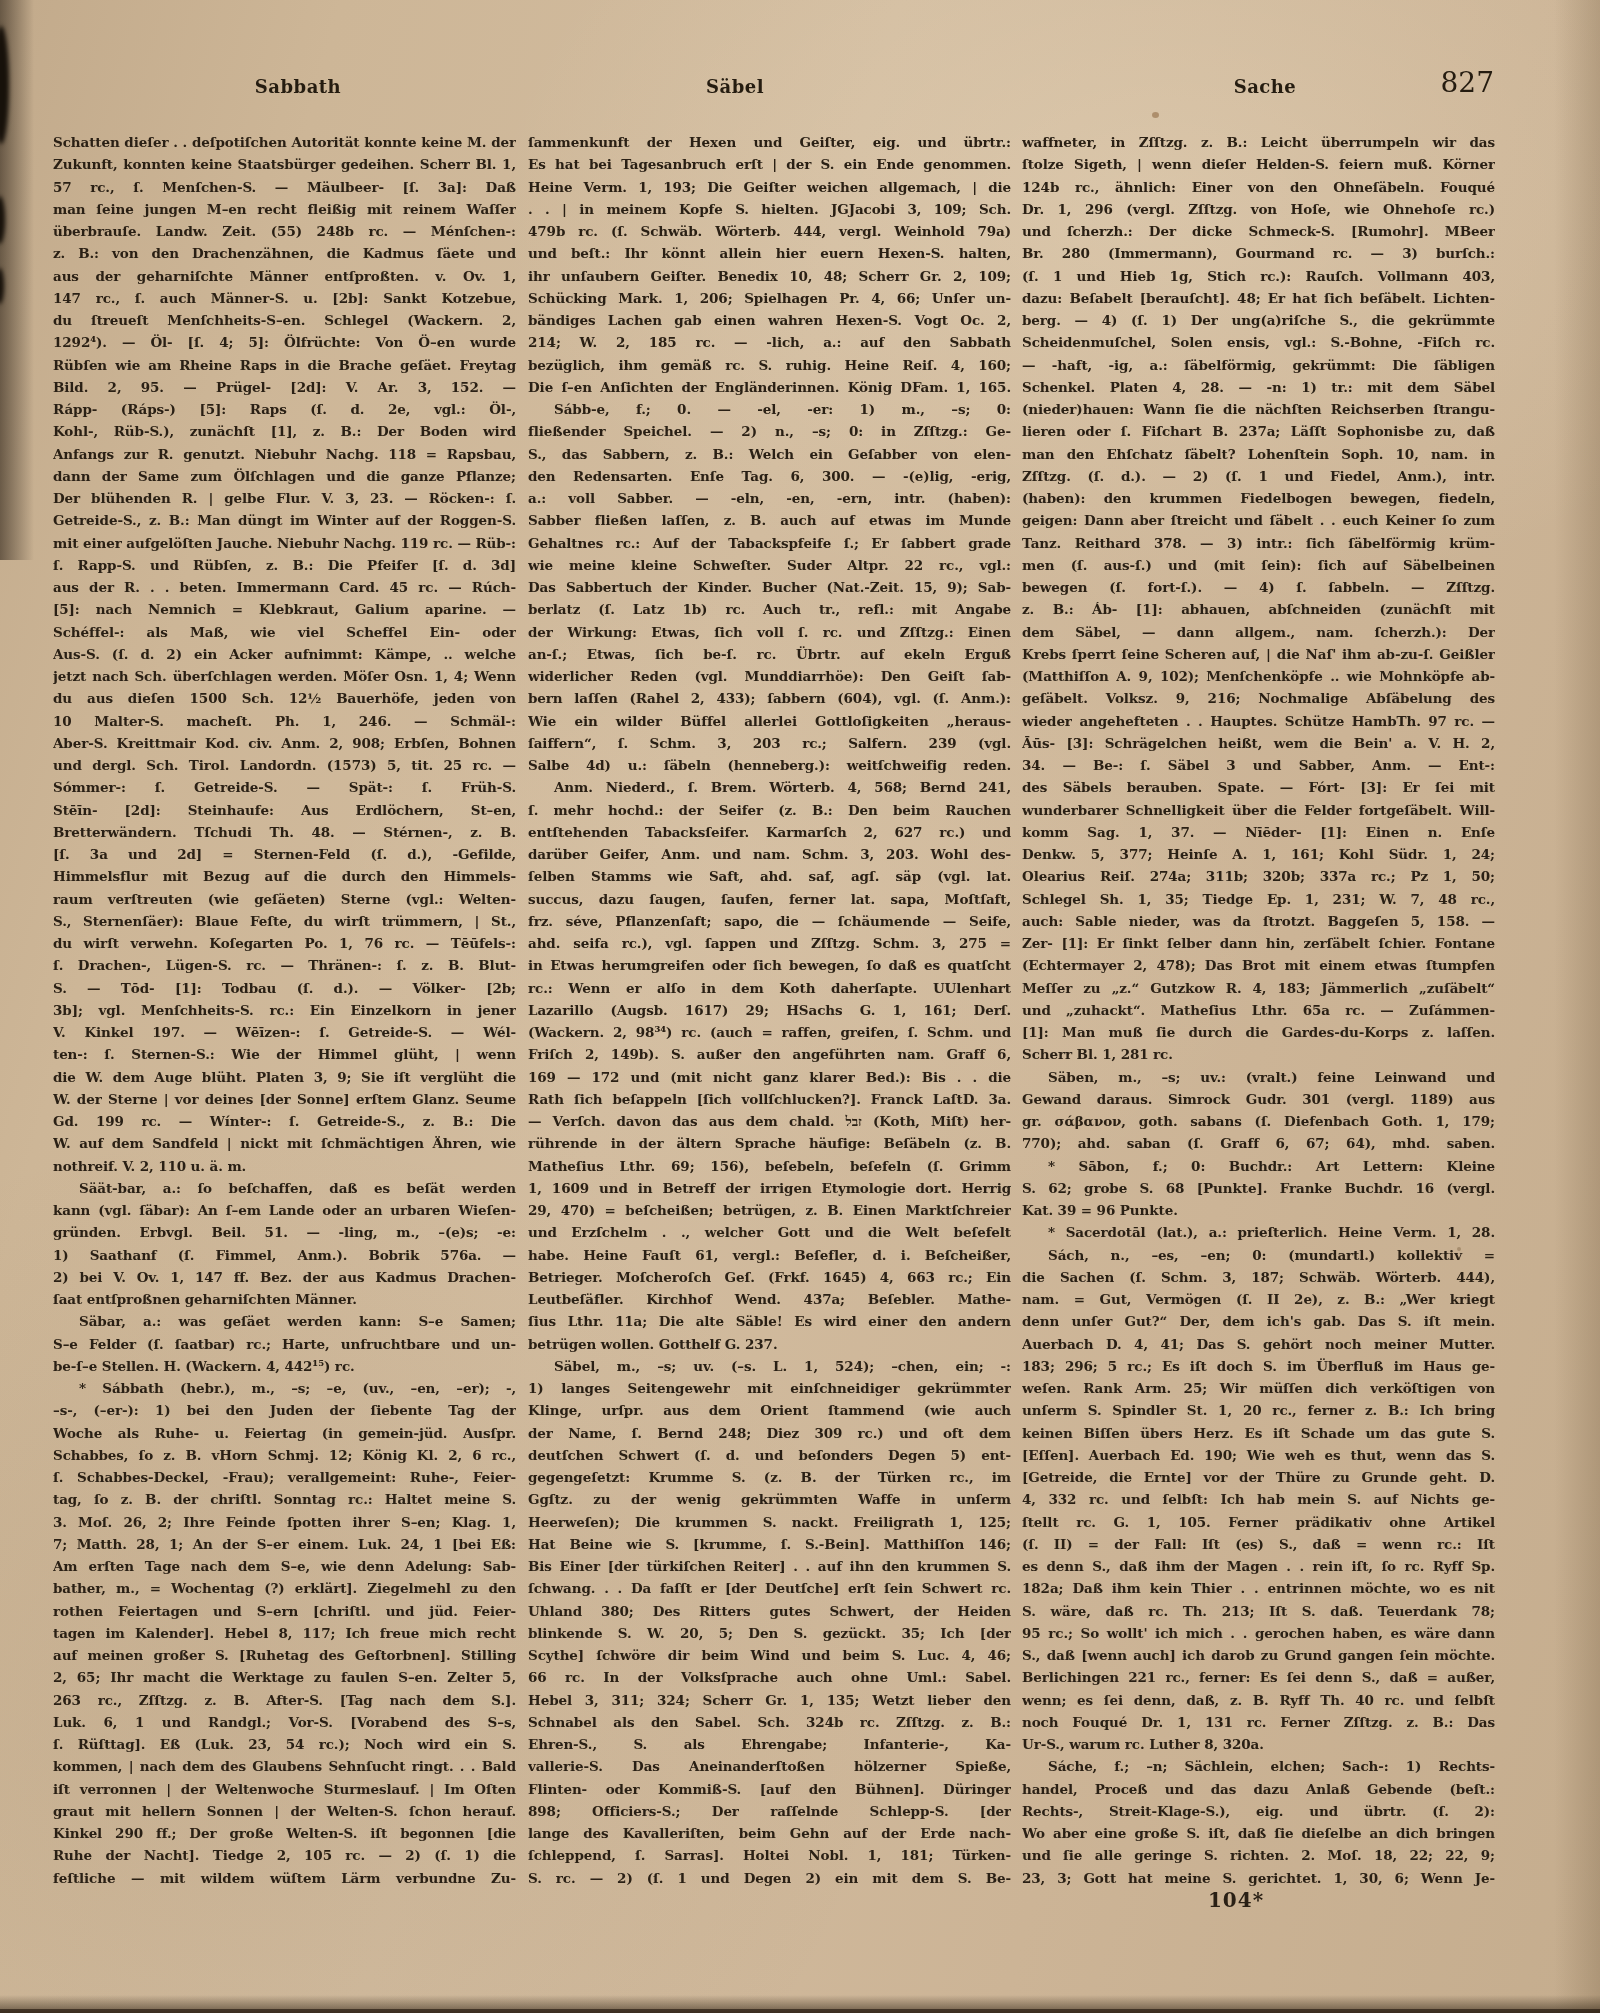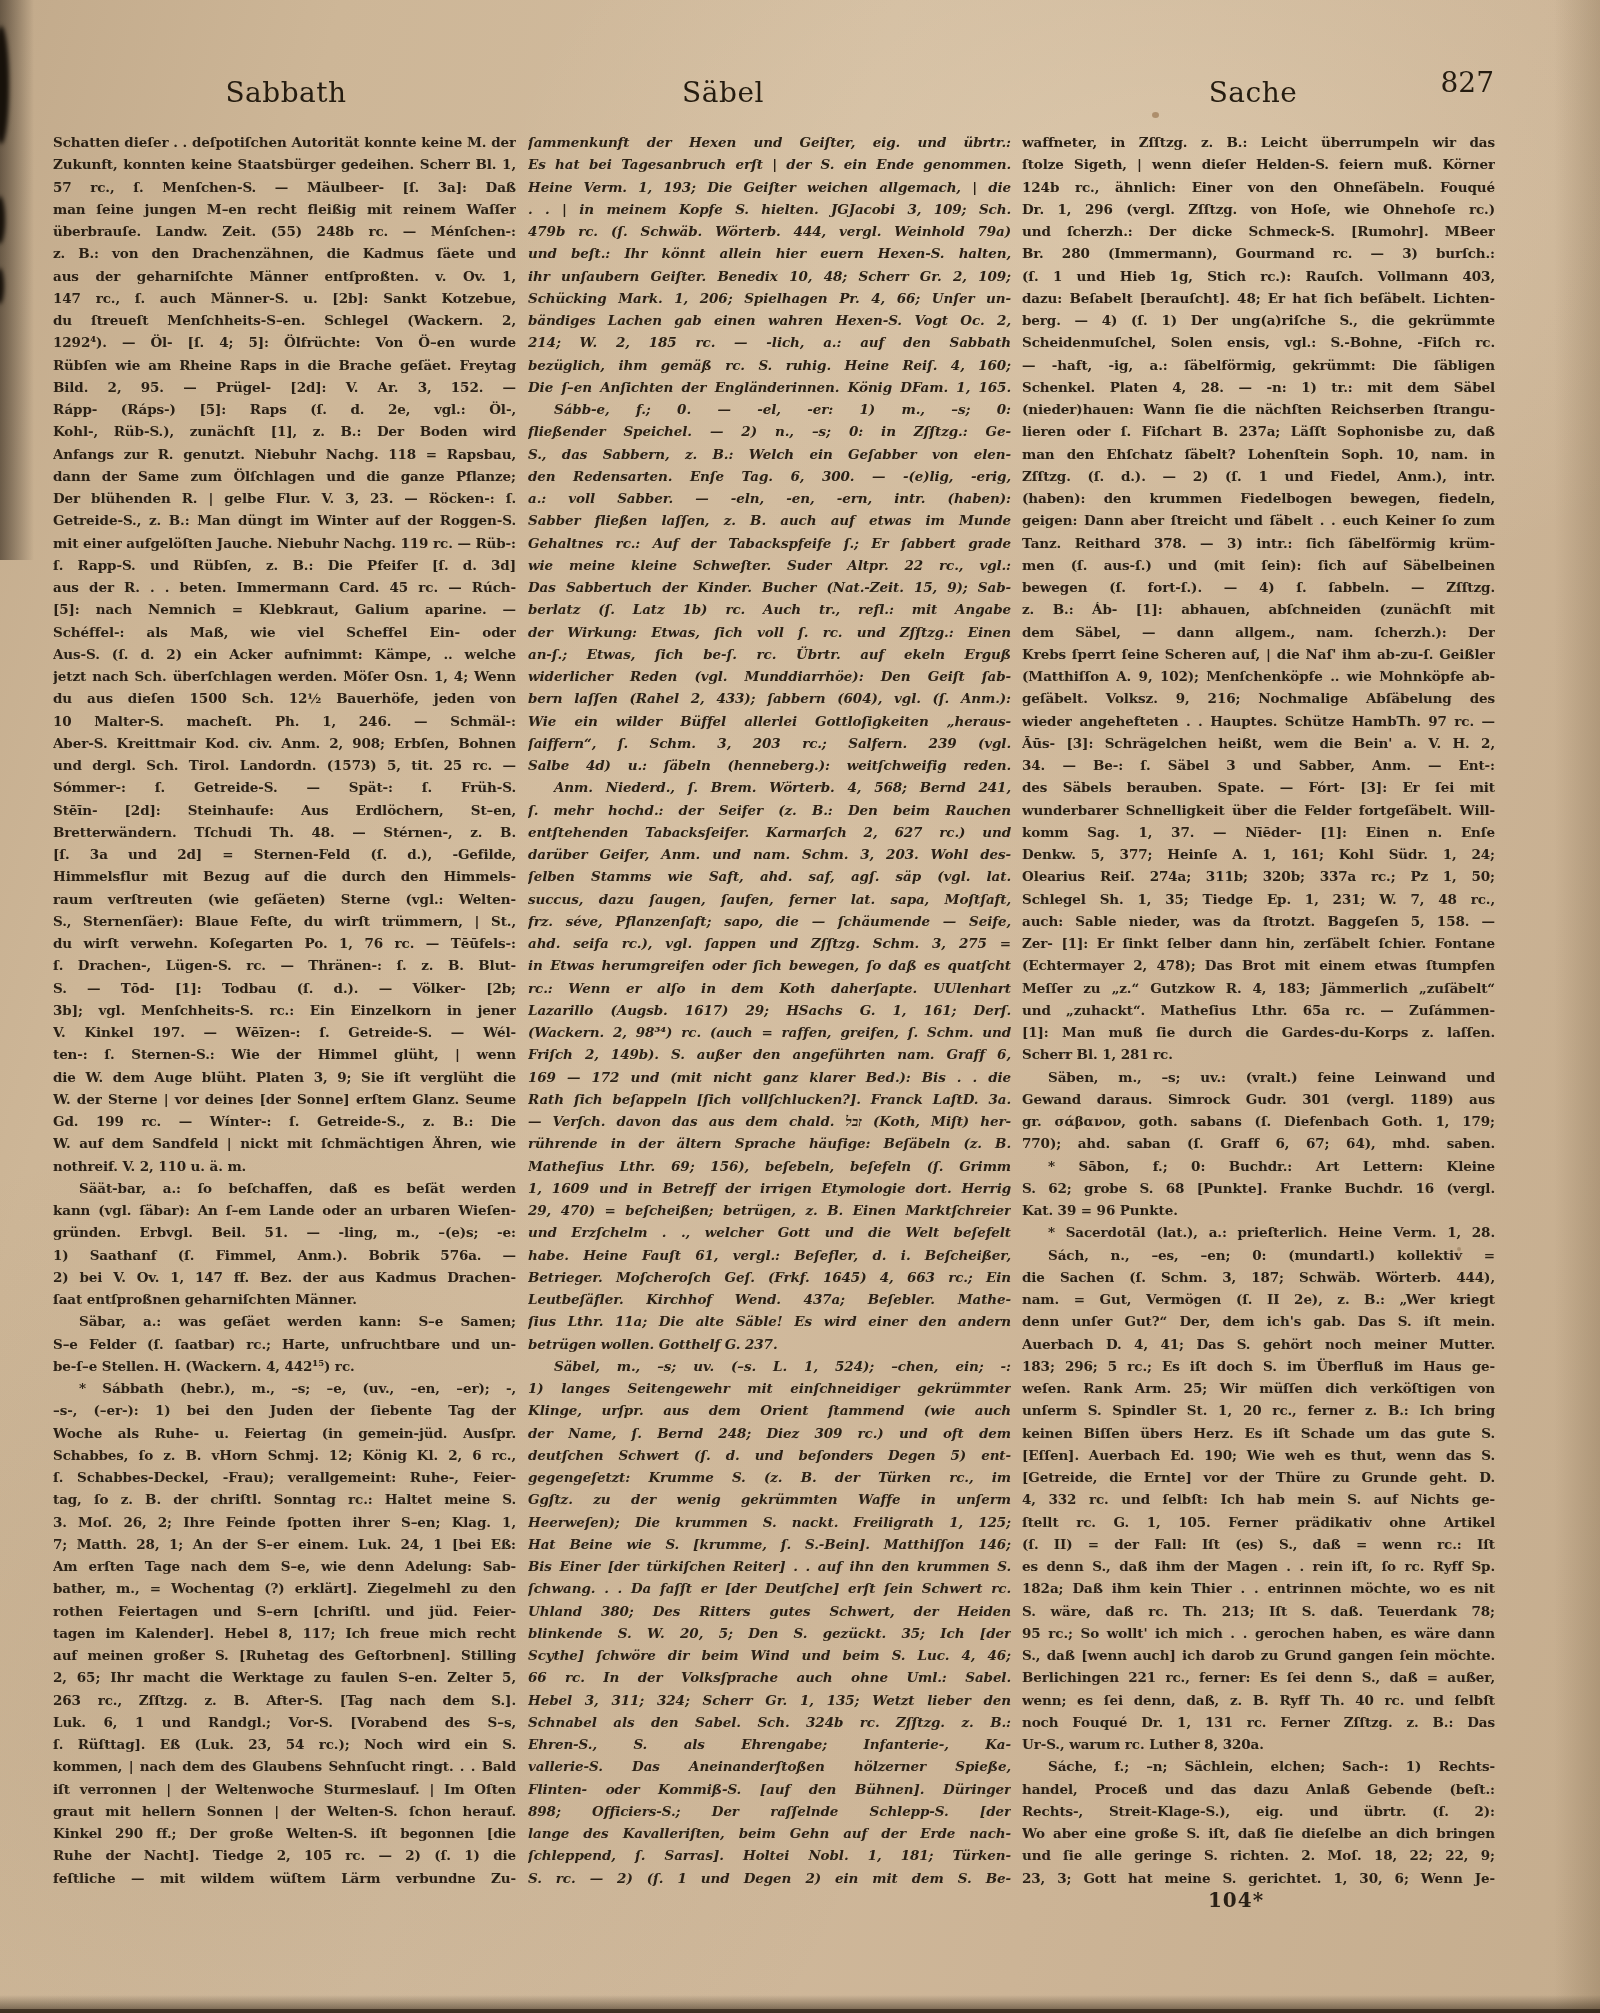--- a/index.html
+++ b/index.html
@@ -25,31 +25,31 @@
     background:linear-gradient(to bottom, rgba(48,34,18,0), rgba(43,30,16,.6)); }
   .bottom-line { position:absolute; left:0; bottom:0; width:100%; height:4px; background:rgba(32,22,12,.65); }
   .speck { position:absolute; border-radius:50%; background:rgba(122,80,38,.45); }
   .sp1 { left:1152px; top:112px; width:7px; height:6px; }
   .sp2 { left:1028px; top:252px; width:4px; height:4px; background:rgba(90,60,30,.35); }
   .sp3 { left:352px;  top:1700px; width:5px; height:4px; background:rgba(100,70,35,.30); }
   .sp4 { left:1457px; top:1247px; width:4px; height:4px; background:rgba(90,60,30,.30); }
 
   
   .headword { position:absolute; top:76px; transform:translateX(-50%);
-    font-size:28px; font-weight:normal; letter-spacing:.5px; color:#251c10; }
+    font-size:18px; font-weight:bold; letter-spacing:.5px; color:#251c10;margin-left:12px; }
   .hw-left   { left:286px; }
   .hw-center { left:723px; }
   .hw-right  { left:1253px; }
   .page-number { position:absolute; top:66px; left:1404px; width:90px; text-align:right;
     font-size:28px; font-weight:normal; color:#251c10; }
 
   
   .col { position:absolute; top:131px; }
   .col-left   { left:53px;   width:463px; }
-  .col-middle { left:528px;  width:483px;font-style:italic; }
+  .col-middle { left:528px;  width:483px; }
   .col-right  { left:1022px; width:473px; }
   .line {
     height:22.25px; overflow:hidden;
     font-size:13.5px; line-height:22.25px; font-weight:bold;
     letter-spacing:-0.1px; color:#2a2015;
     text-align:justify; text-align-last:justify;
   }
   .line.short  { text-align-last:left; }
   .line.indent { text-indent:26px; }
 

